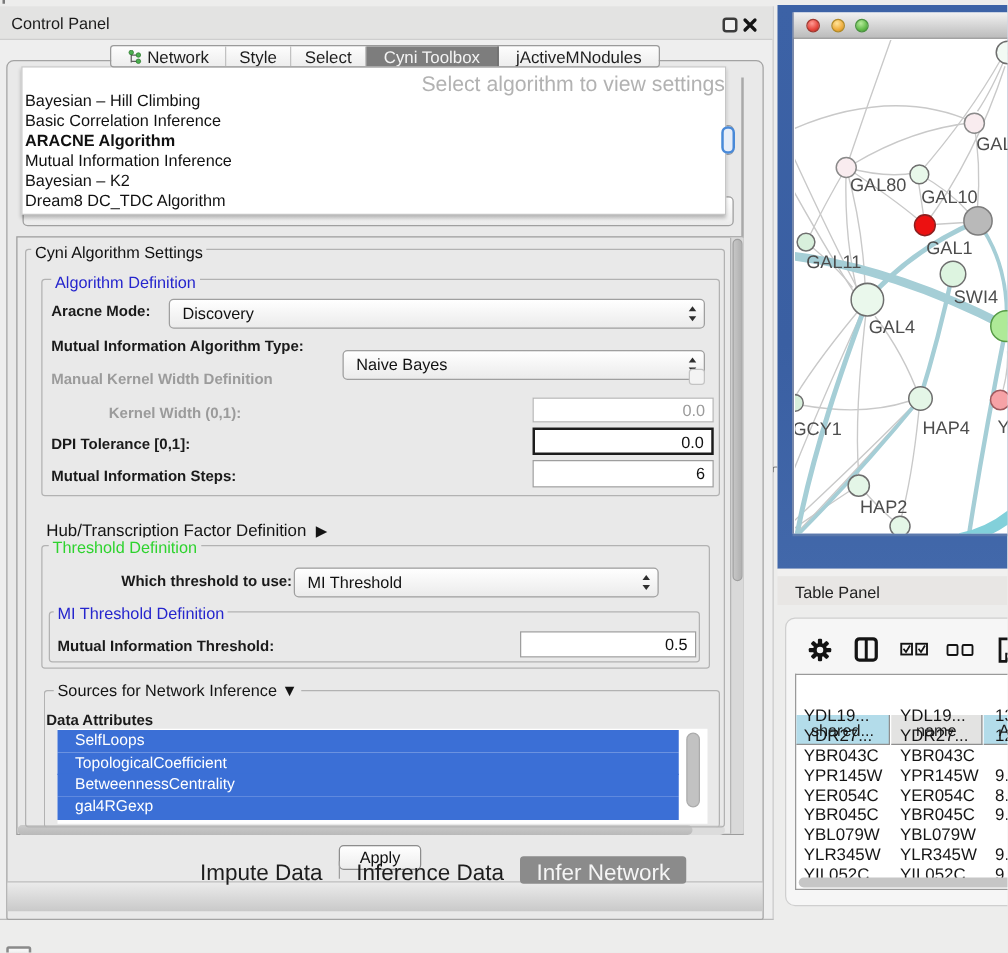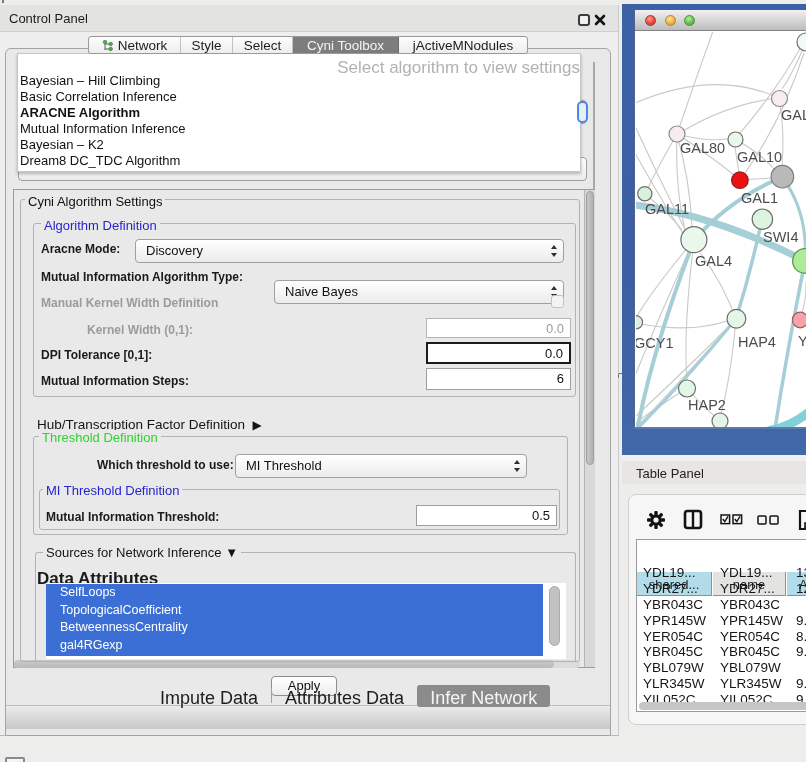--- a/index.html
+++ b/index.html
@@ -175,38 +175,38 @@
 
   <div class="grp" style="left:39px; top:484px; width:521px; height:41px;"></div>
   <div class="gtitle abs blue" style="left:43px; top:478px;">MI Threshold Definition</div>
 
   <div class="lbl" style="left:46px; top:505px;">Mutual Information Threshold:</div>
   <div class="fld" style="left:416px; top:500px; width:141px; height:21px;">0.5</div>
 
   <div class="grp" style="left:35px; top:547px; width:541px; height:110px; border-bottom:none;"></div>
   <div class="gtitle abs" style="left:43px; top:540px; color:#141414; font-size:13px;">
     Sources for Network Inference <span style="font-size:13px;">▼</span></div>
-  <div class="lbl" style="left:37px; top:564px; font-size:17px;">Data Attributes</div>
+  <div class="lbl" style="left:37px; top:564px; font-size:12px;">Data Attributes</div>
 
   <div id="dlist" class="abs">
     <div class="row" style="top:1px;">SelfLoops</div>
     <div class="row" style="top:18.5px;">TopologicalCoefficient</div>
     <div class="row" style="top:36px;">BetweennessCentrality</div>
     <div class="row" style="top:53.5px; height:19.5px;">gal4RGexp</div>
     <div class="abs" style="left:503px; top:3px; width:11px; height:60px;
       background:#c2c2c2; border-radius:6px; border:1px solid #ababab;"></div>
   </div>
 
   <div id="applybtn" class="abs">Apply</div>
 
   <div id="btmband" class="abs"></div>
   <div id="btabs" class="abs">
     <div class="bt">Impute Data</div>
         <div class="sep"></div>
-    <div class="bt">Attributes Data</div>
+    <div class="bt">Inference Data</div>
     <div class="bt bsel">Infer Network</div>
   </div>
 
   <div id="tabs" class="abs">
     <div class="tb" style="width:92px;"><svg id="netic" viewBox="0 0 12 12">
       <path d="M3 2 L3 10 M3 4 L8 4 M3 9 L8 9" stroke="#5f5f5f" stroke-width="1" fill="none"></path>
       <circle cx="3" cy="2" r="1.8" fill="#4caf50" stroke="#2c7a2c" stroke-width="0.6"></circle>
       <circle cx="8.7" cy="4" r="1.8" fill="#4caf50" stroke="#2c7a2c" stroke-width="0.6"></circle>
       <circle cx="8.7" cy="9" r="1.8" fill="#4caf50" stroke="#2c7a2c" stroke-width="0.6"></circle>
     </svg>Network</div>

